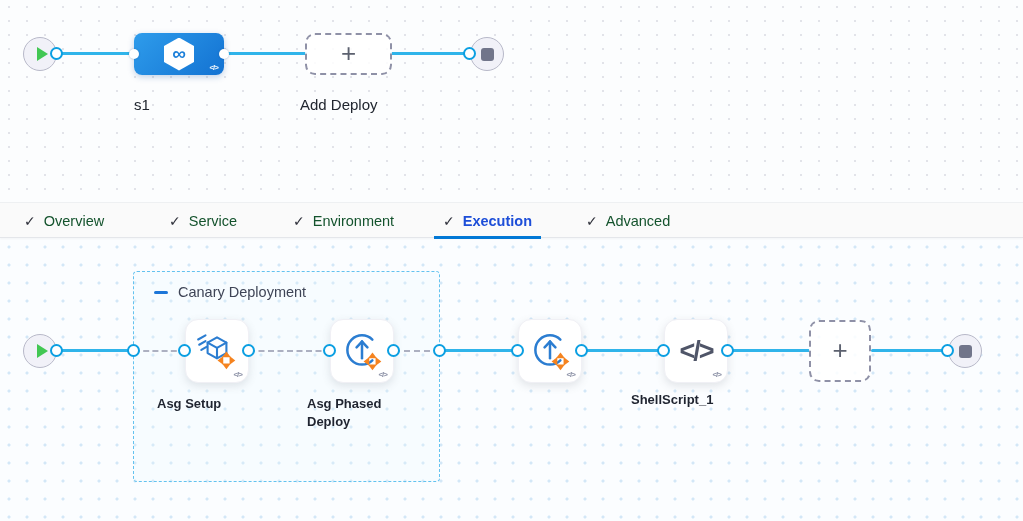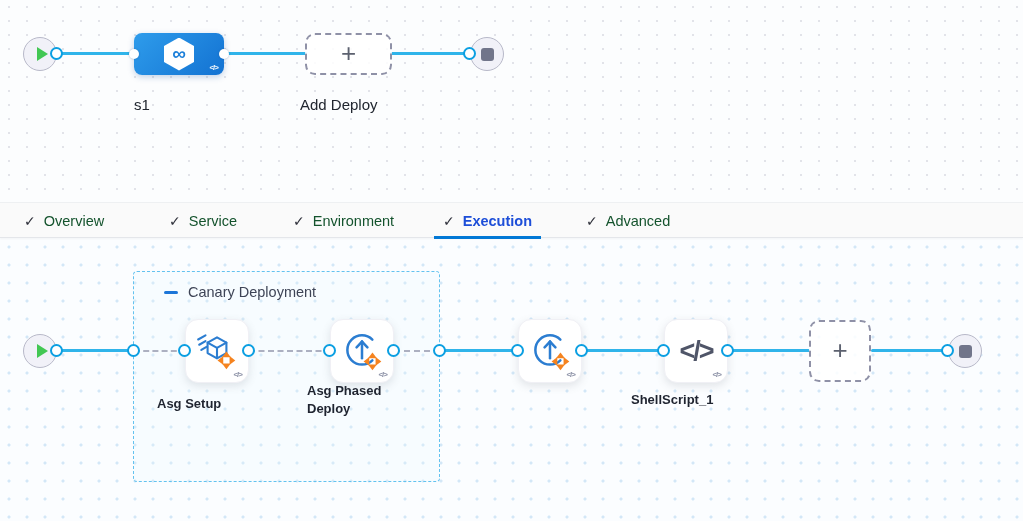--- a/index.html
+++ b/index.html
@@ -95,21 +95,21 @@
   .tab.active .tlabel { font-weight:bold; color:#1d4ed8; }
   .tab.active::after {
     content:""; position:absolute; left:0; right:0; bottom:-1px; height:3px; background:#0278d5;
   }
 
   
   .group {
     position:absolute; left:133px; top:33px; width:307px; height:211px;
     border:1.5px dashed #63c2ef; border-radius:4px; background:rgba(235,247,255,.18); z-index:2;
   }
-  .group-head { position:absolute; left:30px; top:12px; display:flex; align-items:center; gap:10px; }
+  .group-head { position:absolute; left:20px; top:12px; display:flex; align-items:center; gap:10px; }
   .minus { width:14px; height:3px; background:#1d76d8; border-radius:2px; }
   .group-title { color:#3e4456; font-size:14.5px; }
 
   
   .step {
     position:absolute; top:81px; width:64px; height:64px; border-radius:13px;
     background:#fff; border:1px solid #f0f0f5;
     box-shadow:0 3px 8px rgba(96,97,112,.16); z-index:5;
     display:flex; align-items:center; justify-content:center;
   }
@@ -272,17 +272,17 @@
     <div class="conn" style="left:323px;top:106px"></div>
     <div class="conn" style="left:387px;top:106px"></div>
     <div class="conn" style="left:433px;top:106px"></div>
     <div class="conn" style="left:511px;top:106px"></div>
     <div class="conn" style="left:575px;top:106px"></div>
     <div class="conn" style="left:657px;top:106px"></div>
     <div class="conn" style="left:721px;top:106px"></div>
     <div class="conn" style="left:941px;top:106px"></div>
 
     <div class="nlabel small" style="left:157px;top:157px;width:120px">Asg Setup</div>
-    <div class="nlabel small" style="left:307px;top:144px;width:110px">Asg Phased Deploy</div>
+    <div class="nlabel small" style="left:307px;top:157px;width:110px">Asg Phased Deploy</div>
     <div class="nlabel small" style="left:631px;top:153px;width:130px">ShellScript_1</div>
   </div>
 
 </div>
 
 </body></html>

